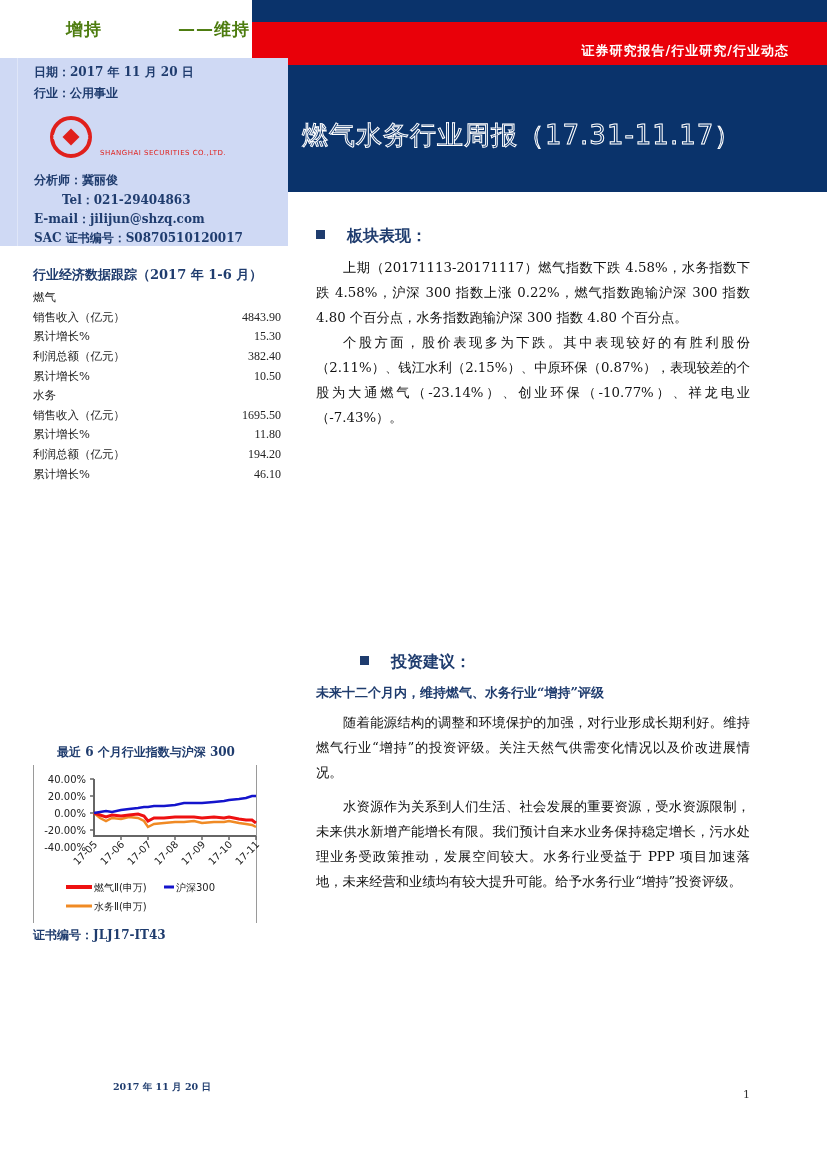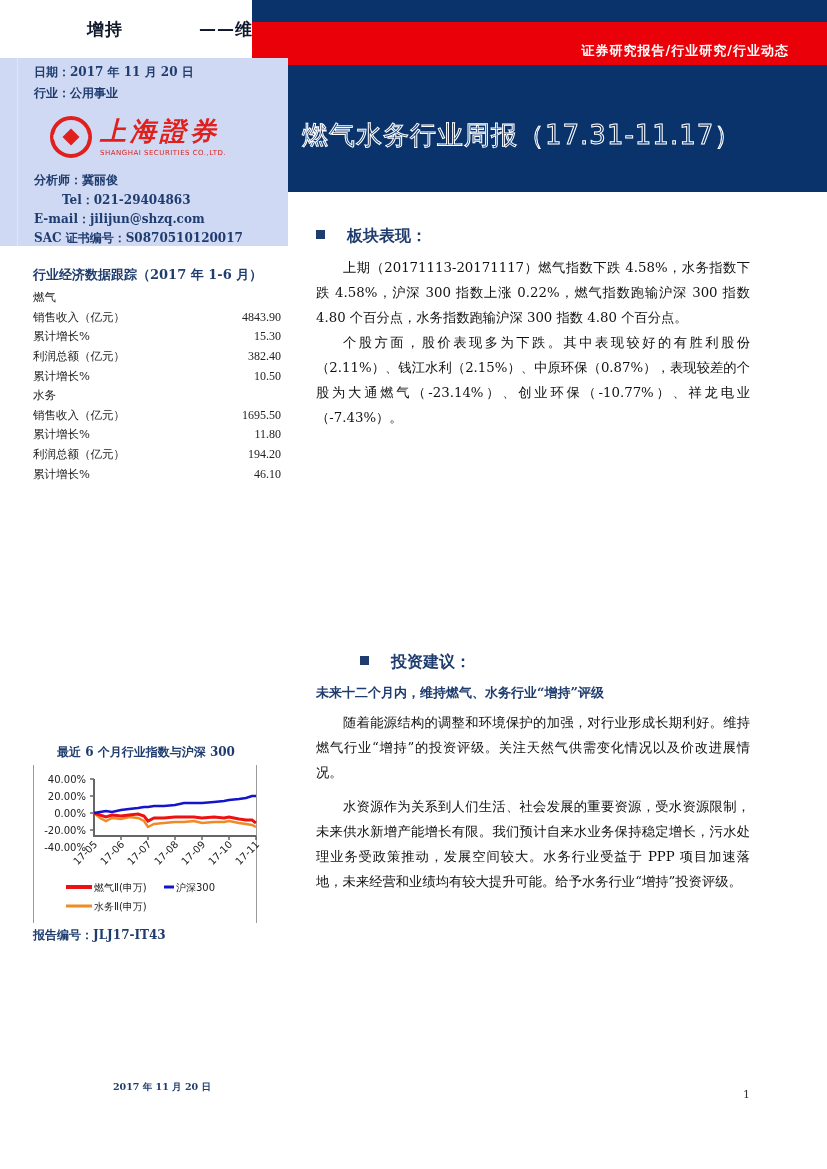--- a/index.html
+++ b/index.html
@@ -1,19 +1,19 @@
 <!DOCTYPE html>
 <html><head>
 <meta charset="utf-8">
 <style>
   * { margin: 0; padding: 0; box-sizing: border-box; }
   html, body { width: 827px; height: 1169px; background: #ffffff; overflow: hidden; }
   body { position: relative; font-family: "DejaVu Serif", "Liberation Serif", serif; color: #000; }
 
-  .rating { position: absolute; top: 18px; left: 66px; font-size: 17px; font-weight: bold; color: #0f172a; letter-spacing: 1px; margin-left: 21px; }
+  .rating { position: absolute; top: 18px; left: 66px; font-size: 17px; font-weight: bold; color: #4d7c0f; letter-spacing: 1px; }
   .rating .r2 { position: absolute; left: 112px; top: 0; white-space: nowrap; }
 
   .info-panel { position: absolute; left: 0; top: 58px; width: 288px; height: 188px; background: #cfd9f4; }
   .info-panel .grid-v { position: absolute; left: 17px; top: 0; bottom: 0; border-left: 1px solid #dfe6f8; }
   .info-line { position: absolute; left: 34px; font-size: 12px; font-weight: bold; color: #1f3c6e; white-space: nowrap; }
 
   .logo { position: absolute; left: 48px; top: 114px; width: 190px; height: 50px; }
   .logo-name { position: absolute; left: 52px; top: 0; font-size: 26px; font-weight: bold; color: #e0201c; font-family: "DejaVu Serif", serif; letter-spacing: 4px; font-style: italic; }
   .logo-sub { position: absolute; left: 52px; top: 35px; font-size: 7px; color: #e0201c; font-family: "DejaVu Sans", sans-serif; letter-spacing: 0.5px; }
 
@@ -60,21 +60,20 @@
 <div class="info-line" style="top:64px;">日期：2017 年 11 月 20 日</div>
 <div class="info-line" style="top:85px;">行业：公用事业</div>
 
 <div class="logo">
   <svg width="46" height="46" viewBox="0 0 46 46" style="position:absolute;left:0;top:0;">
     <circle cx="23" cy="23" r="19" fill="none" stroke="#e0201c" stroke-width="4"></circle>
     <path d="M6 23 Q14 12 23 16 Q32 20 40 23" fill="none" stroke="#cfd9f4" stroke-width="3"></path>
     <path d="M6 23 Q14 34 23 30 Q32 26 40 23" fill="none" stroke="#cfd9f4" stroke-width="3"></path>
     <rect x="17" y="17" width="12" height="12" fill="#e0201c" transform="rotate(45 23 23)"></rect>
   </svg>
-  <div class="logo-name">上海證券</div>
   <div class="logo-sub">SHANGHAI SECURITIES CO.,LTD.</div>
 </div>
 
 <div class="info-line" style="top:172px;">分析师：冀丽俊</div>
 <div class="info-line" style="top:192px; left:62px;">Tel：021-29404863</div>
 <div class="info-line" style="top:211px;">E-mail：jilijun@shzq.com</div>
 <div class="info-line" style="top:230px;">SAC 证书编号：S0870510120017</div>
 
 <div class="econ-title">行业经济数据跟踪（2017 年 1-6 月）</div>
 <div class="econ-table">
@@ -177,16 +176,16 @@
     <g font-size="10" fill="#222">
       <line x1="32" y1="122" x2="58" y2="122" stroke="#ee1111" stroke-width="4"></line>
       <text x="60" y="126">燃气Ⅱ(申万)</text>
       <line x1="130" y1="122" x2="140" y2="122" stroke="#1414cc" stroke-width="3"></line>
       <text x="142" y="126">沪深300</text>
       <line x1="32" y1="141" x2="58" y2="141" stroke="#f08a24" stroke-width="3"></line>
       <text x="60" y="145">水务Ⅱ(申万)</text>
     </g>
   </svg>
 </div>
-<div class="report-no">报告编号：JLJ17-IT43</div>
+<div class="report-no">证书编号：JLJ17-IT43</div>
 
 <div class="footer-date">2017 年 11 月 20 日</div>
 <div class="page-num">1</div>
 
 </body></html>

